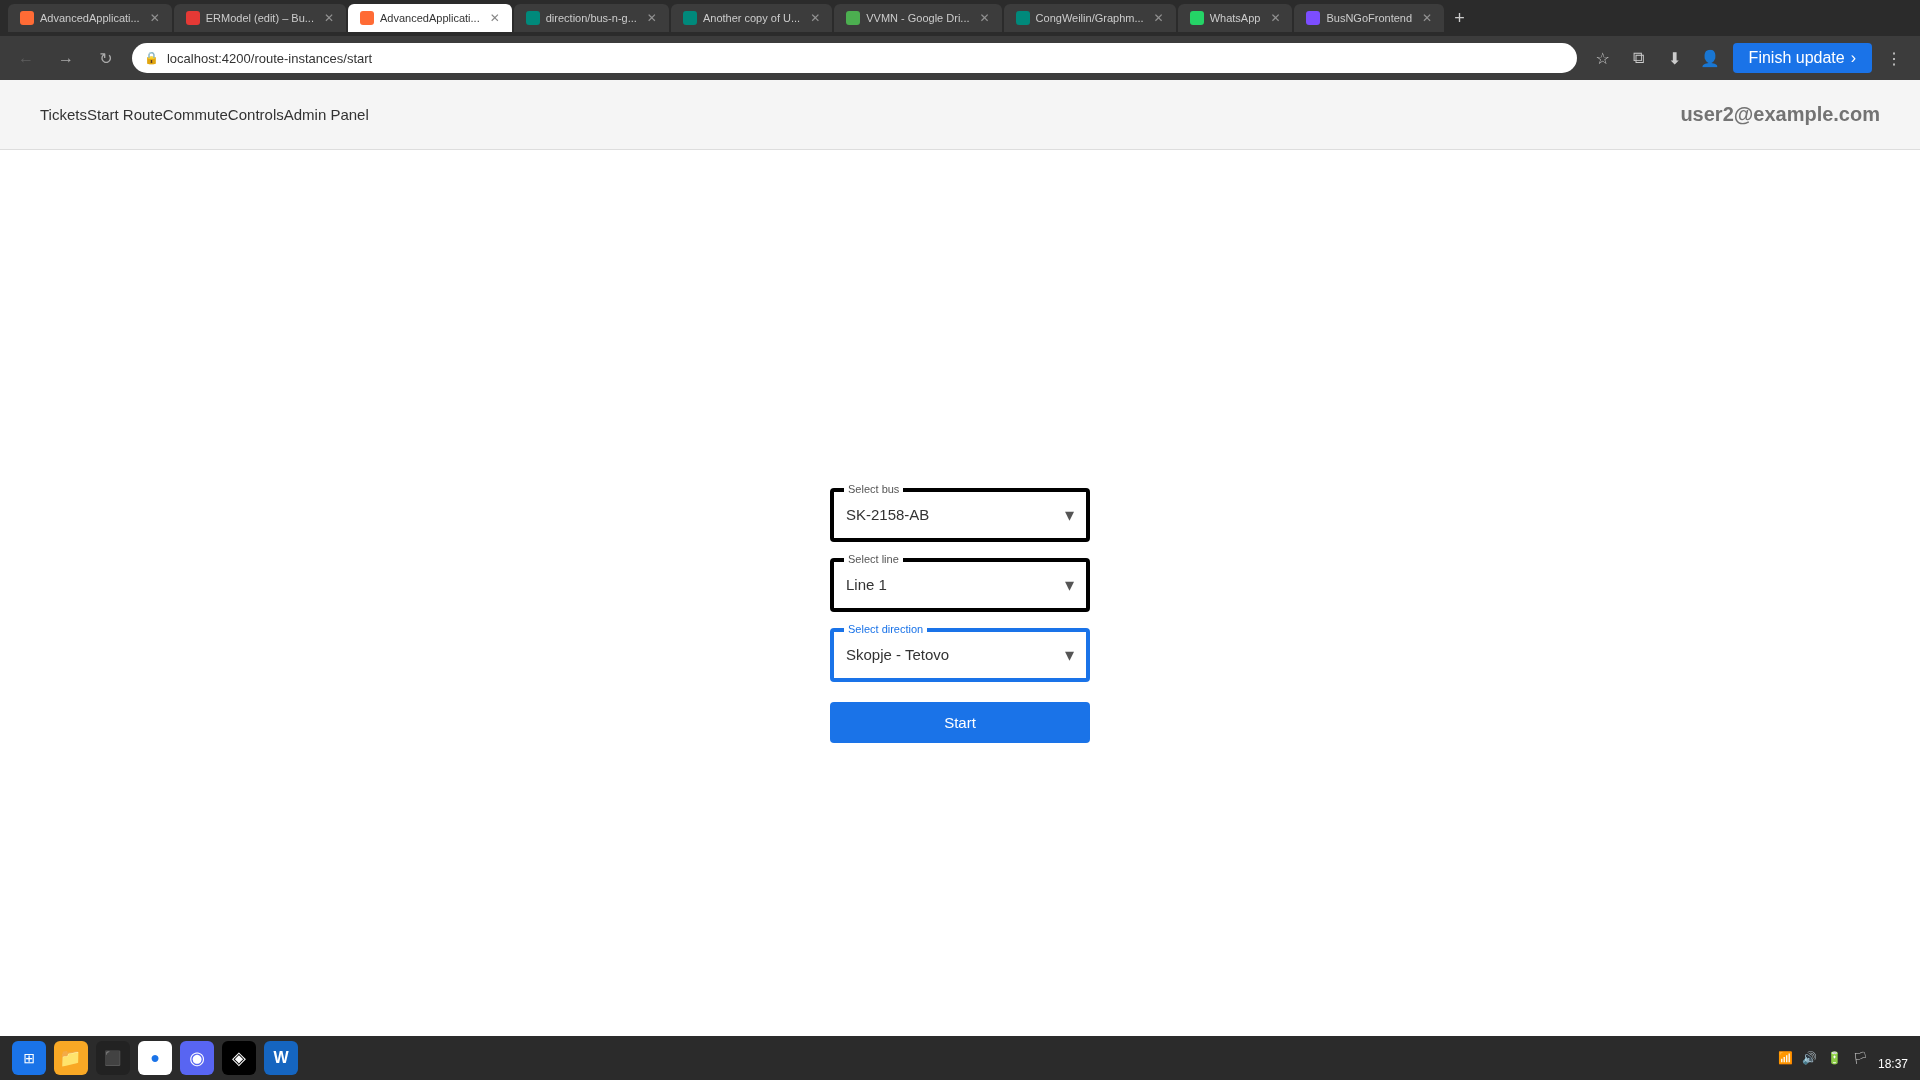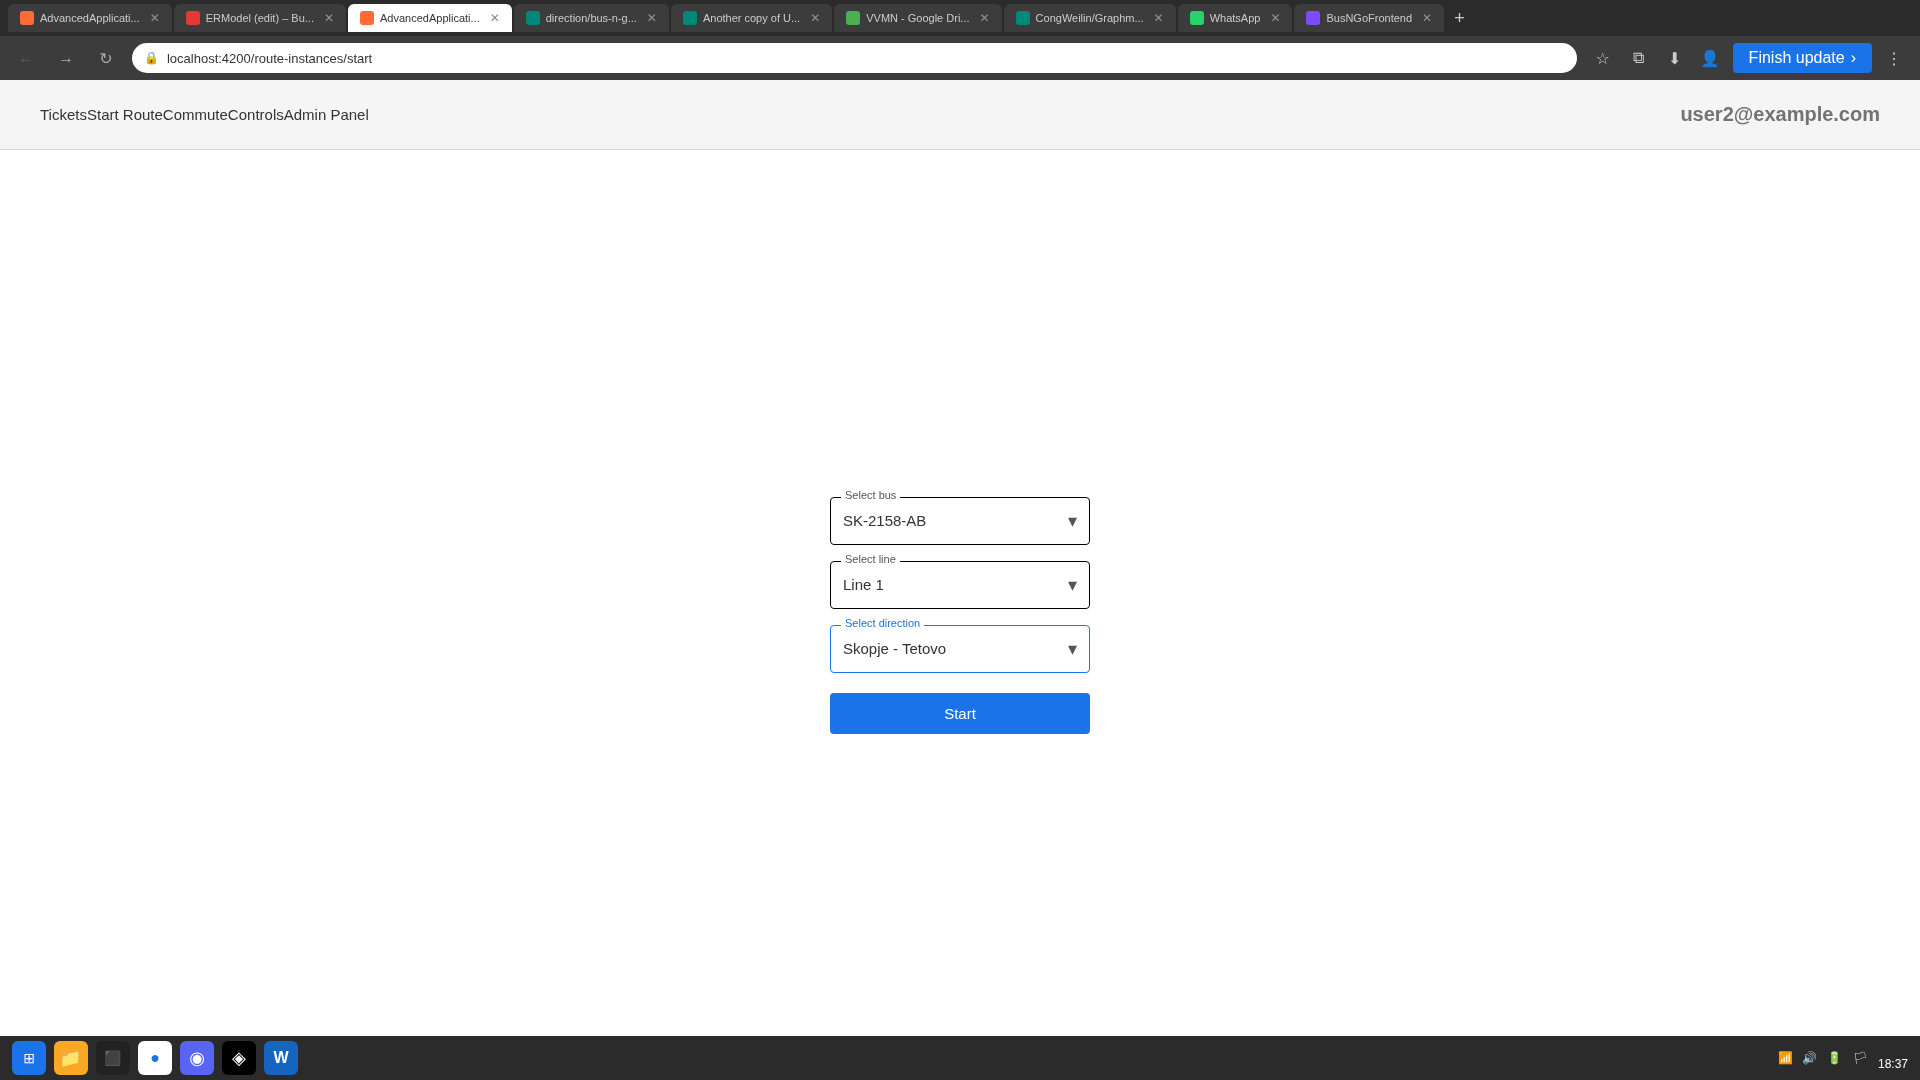--- a/index.html
+++ b/index.html
@@ -157,21 +157,21 @@
 
     .form-container {
       display: flex;
       flex-direction: column;
       gap: 16px;
       width: 260px;
     }
 
     .select-field {
       position: relative;
-      border: 1px solid #000000;
+      border: 4px solid #000000;
       border-radius: 4px;
       padding: 8px 12px;
     }
     .select-field.focused {
       border-color: #1a73e8;
     }
     .select-label {
       position: absolute;
       top: -9px;
       left: 10px;

